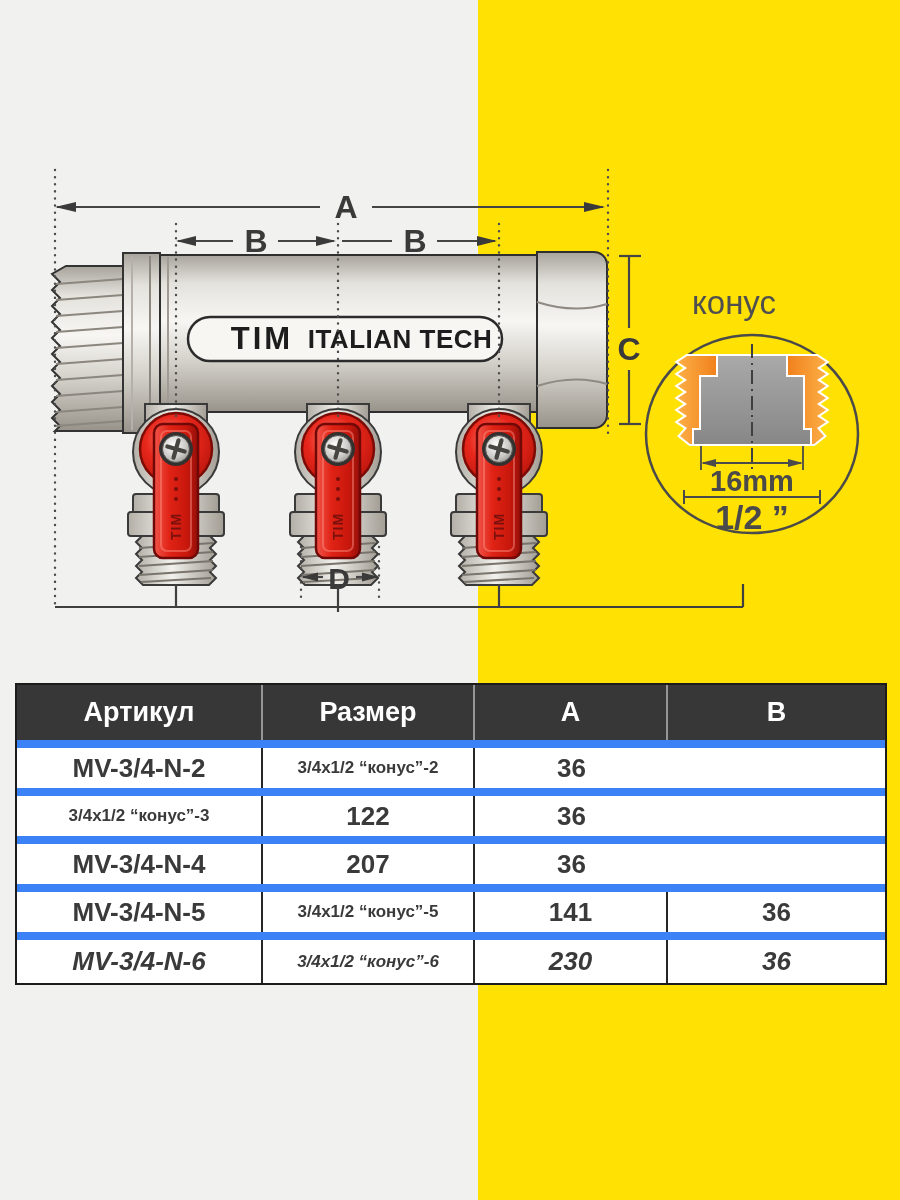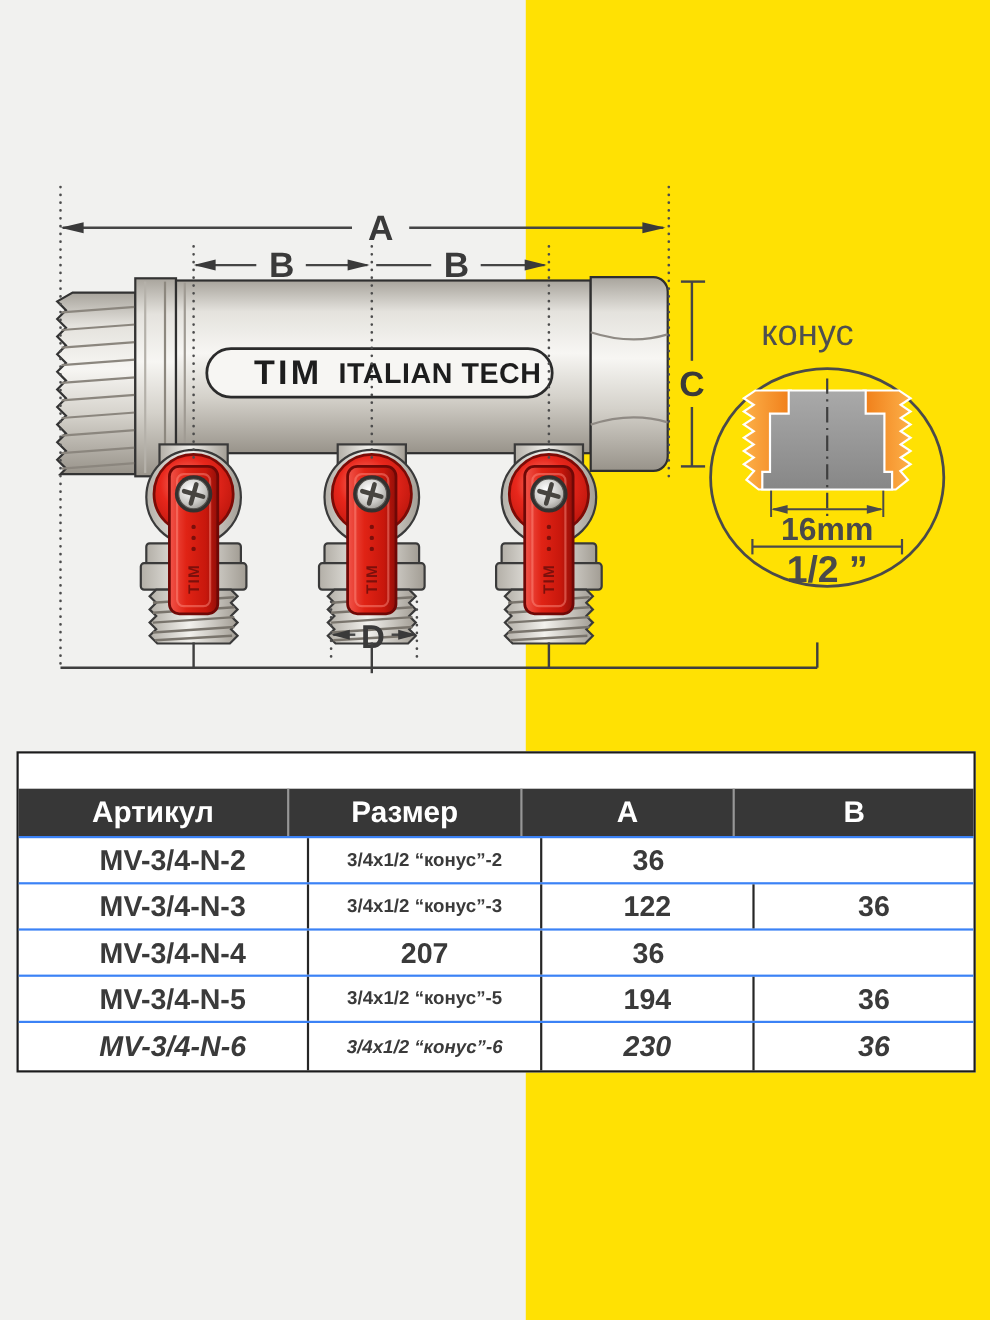--- a/index.html
+++ b/index.html
@@ -19,26 +19,26 @@
   }
   
   .spec-table{
     position:absolute;left:15px;top:683px;width:868px;z-index:3;
     border:2px solid #1c1c1c;background:#ffffff;
   }
   .tr{
     display:grid;
     grid-template-columns:246px 212px 193px 217px;
   }
-  .tr.body{border-top:2px solid #3b82f6;padding-left:18px;}
+  .tr.body{border-top:8px solid #3b82f6;}
   .th,.td{
     display:flex;align-items:center;justify-content:center;
     overflow:hidden;white-space:nowrap;
   }
-  .tr.head{height:43px;background:#373737;margin-top:32px;}
+  .tr.head{height:55px;background:#373737;}
   .th{color:#ffffff;font-size:27px;font-weight:700;}
   .th:not(:last-child){border-right:2px solid #969696;}
   .tr.body{height:40px;}
   .tr.body:last-child{height:43px;font-style:italic;}
   .td{color:#3a3a3a;font-weight:700;font-size:26px;}
   .td:not(:last-child){border-right:2px solid #262626;}
   .td.size{font-size:17px;}
   text{font-family:"Liberation Sans","DejaVu Sans",sans-serif;}
 </style>
 </head>
@@ -236,34 +236,33 @@
     <div class="th">Размер</div>
     <div class="th">A</div>
     <div class="th">B</div>
   </div>
   <div class="tr body">
     <div class="td">MV-3/4-N-2</div>
     <div class="td size">3/4x1/2 “конус”-2</div>
     <div class="td">36</div>
   </div>
   <div class="tr body">
-    <div class="td">MV-3/4-N-3</div>
     <div class="td size">3/4x1/2 “конус”-3</div>
     <div class="td">122</div>
     <div class="td">36</div>
   </div>
   <div class="tr body">
     <div class="td">MV-3/4-N-4</div>
     <div class="td">207</div>
     <div class="td">36</div>
   </div>
   <div class="tr body">
     <div class="td">MV-3/4-N-5</div>
     <div class="td size">3/4x1/2 “конус”-5</div>
-    <div class="td">194</div>
+    <div class="td">141</div>
     <div class="td">36</div>
   </div>
   <div class="tr body">
     <div class="td">MV-3/4-N-6</div>
     <div class="td size">3/4x1/2 “конус”-6</div>
     <div class="td">230</div>
     <div class="td">36</div>
   </div>
 </div>
 

